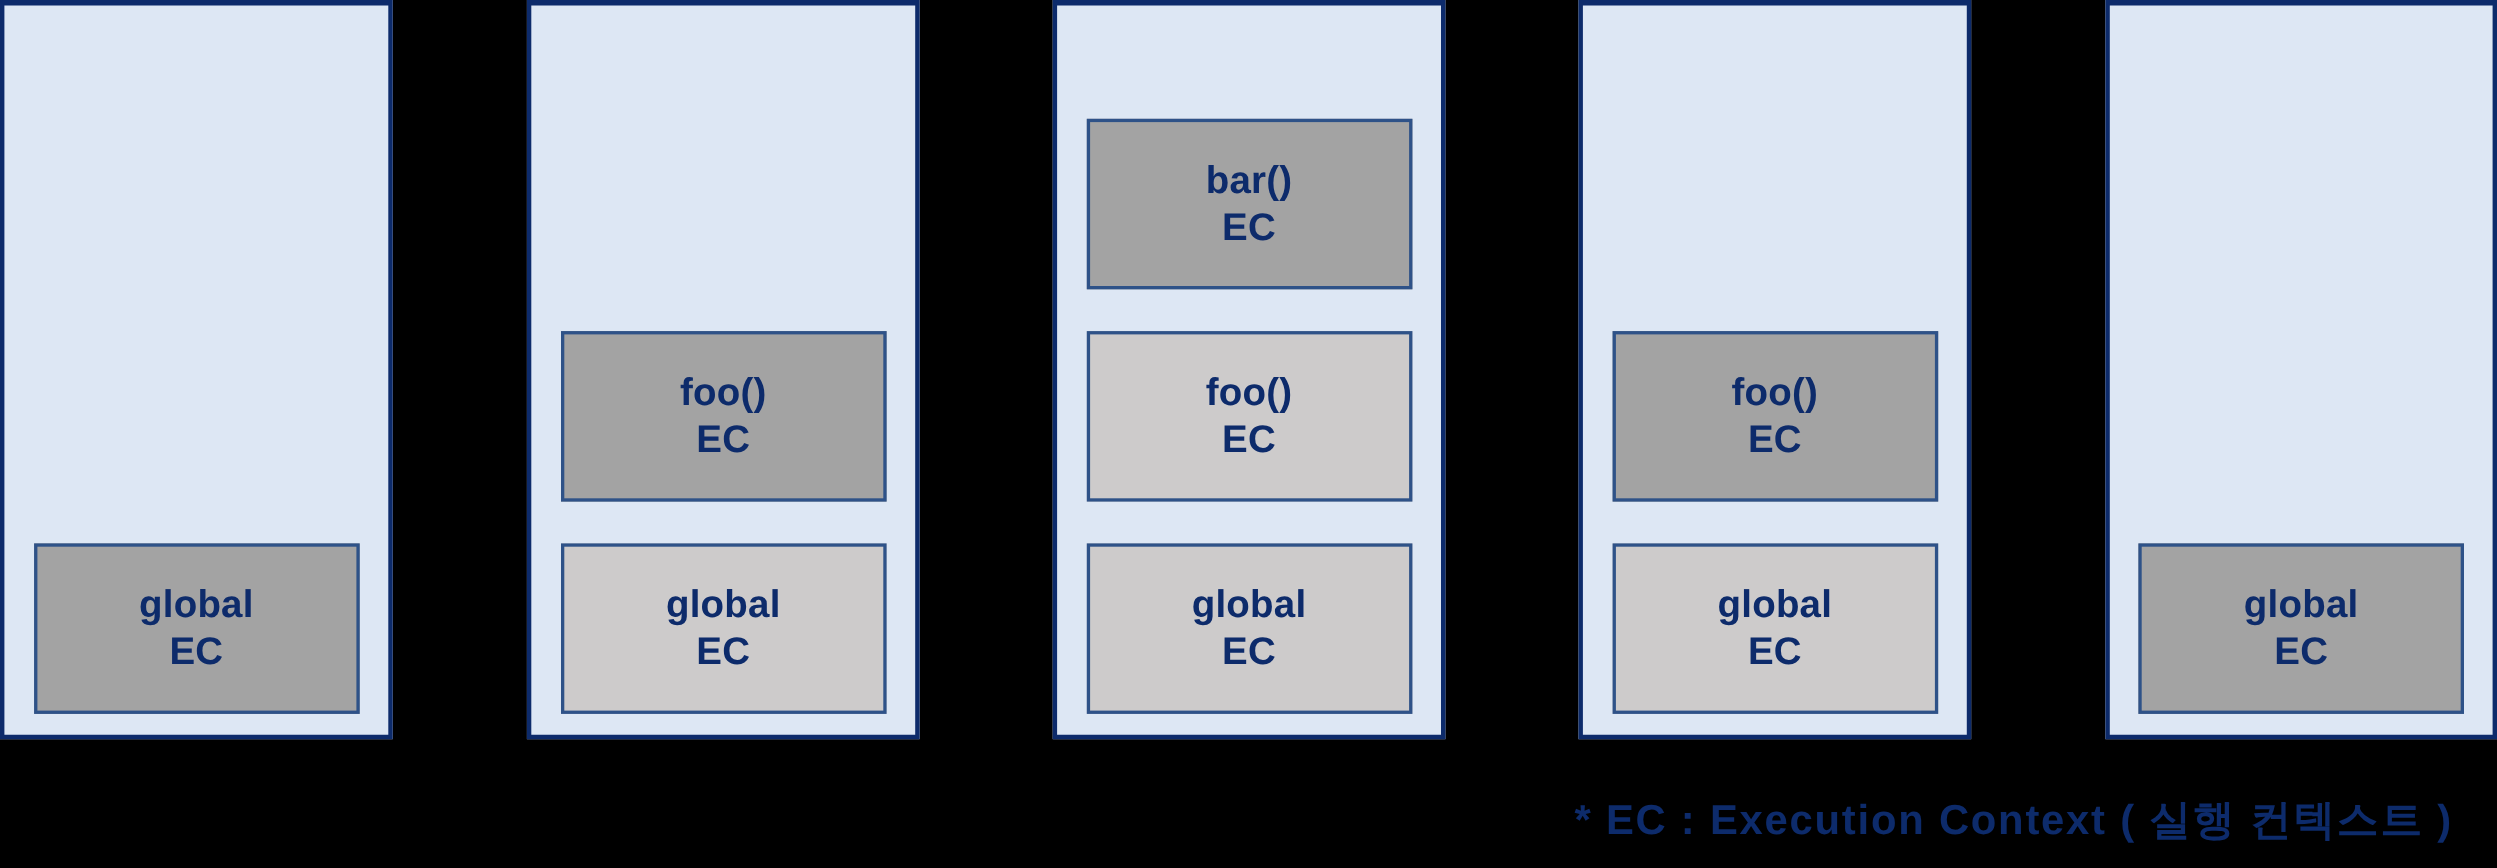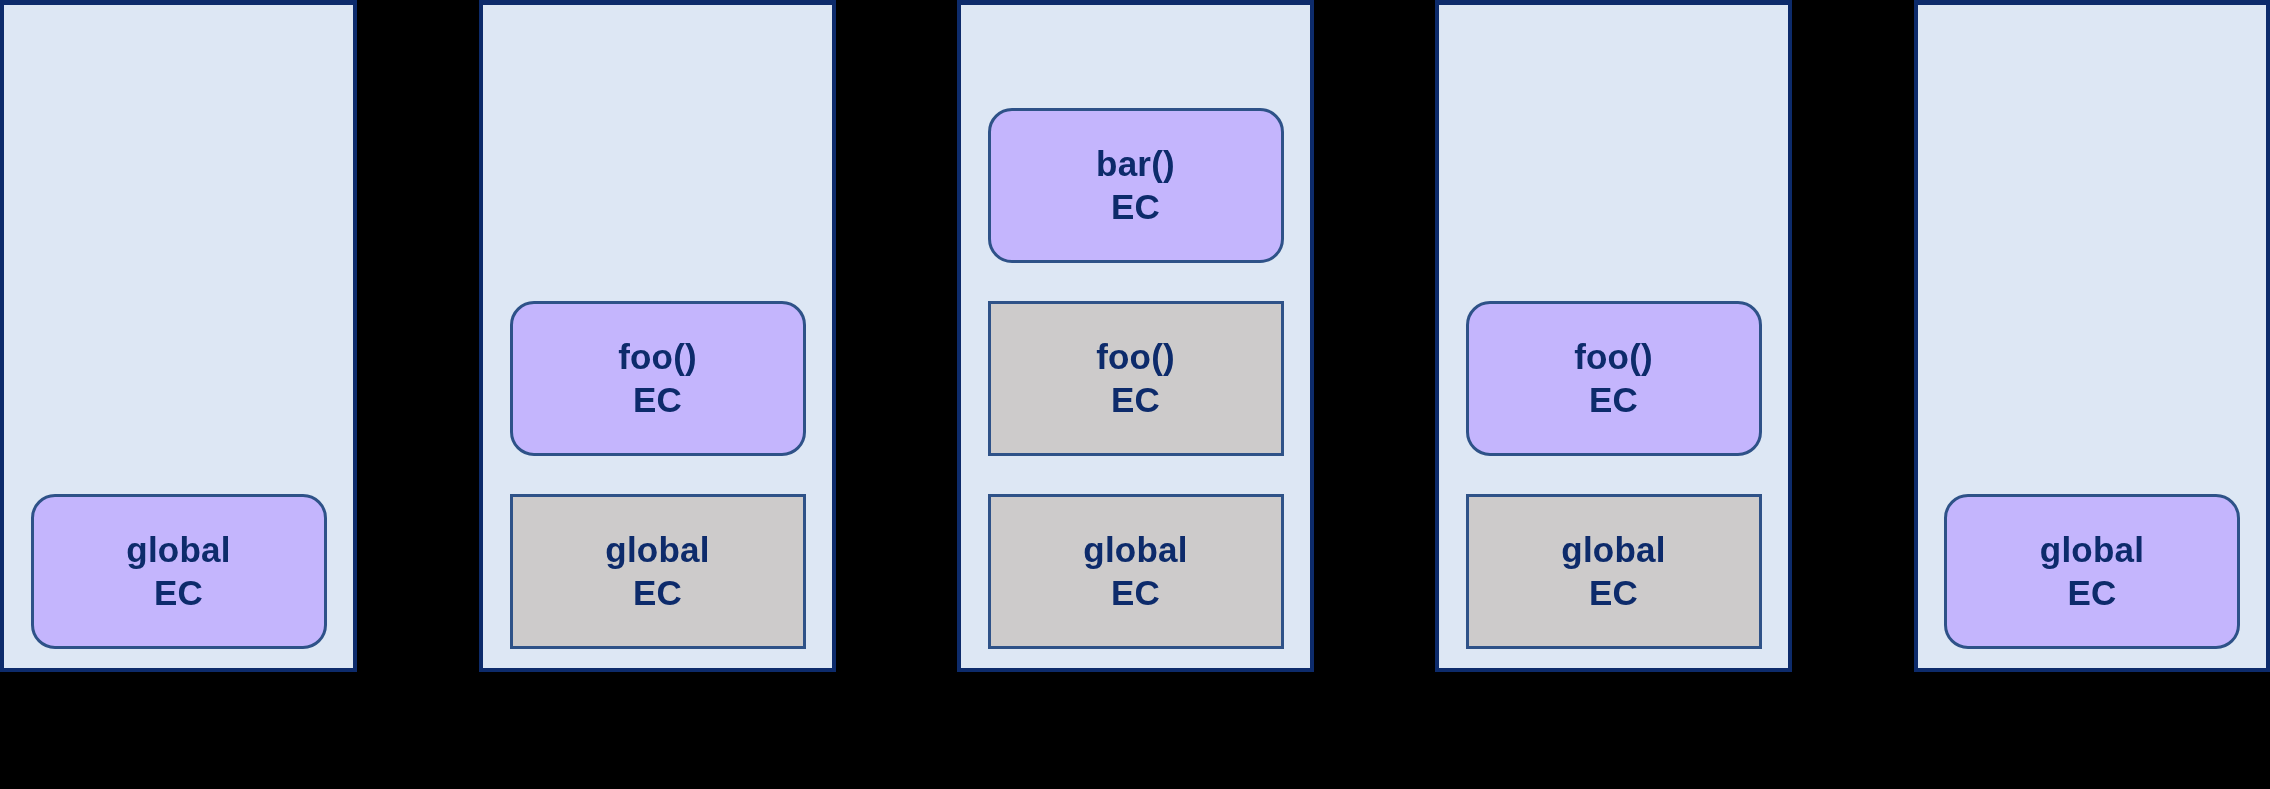--- a/index.html
+++ b/index.html
@@ -55,21 +55,21 @@
     align-items: center;
     justify-content: center;
     color: #0d2b6b;
     font-weight: bold;
     font-size: 35px;
     line-height: 1.22;
     letter-spacing: 0.2px;
     margin-bottom: 38px;
   }
   .ec-frame:last-child { margin-bottom: 2px; }
-  .ec-frame.blue { background: #c4b5fd; border-radius: 24px; }
+  .ec-frame.blue { background: #a3a3a3; }
   .ec-frame.gray { background: #cdcbcb; }
 
   .ec-line { display: block; }
 
   .caption {
     position: absolute;
     left: 0;
     right: 40px;
     bottom: 18px;
     text-align: right;
@@ -139,14 +139,15 @@
 
   <div class="stack-column col-4">
     <div class="frames">
       <div class="ec-frame blue">
         <span class="ec-line">global</span>
         <span class="ec-line">EC</span>
       </div>
     </div>
   </div>
 
+  <div class="caption">* EC : Execution Context ( 실행 컨텍스트 )</div>
 
 </div>
 
 </body></html>

